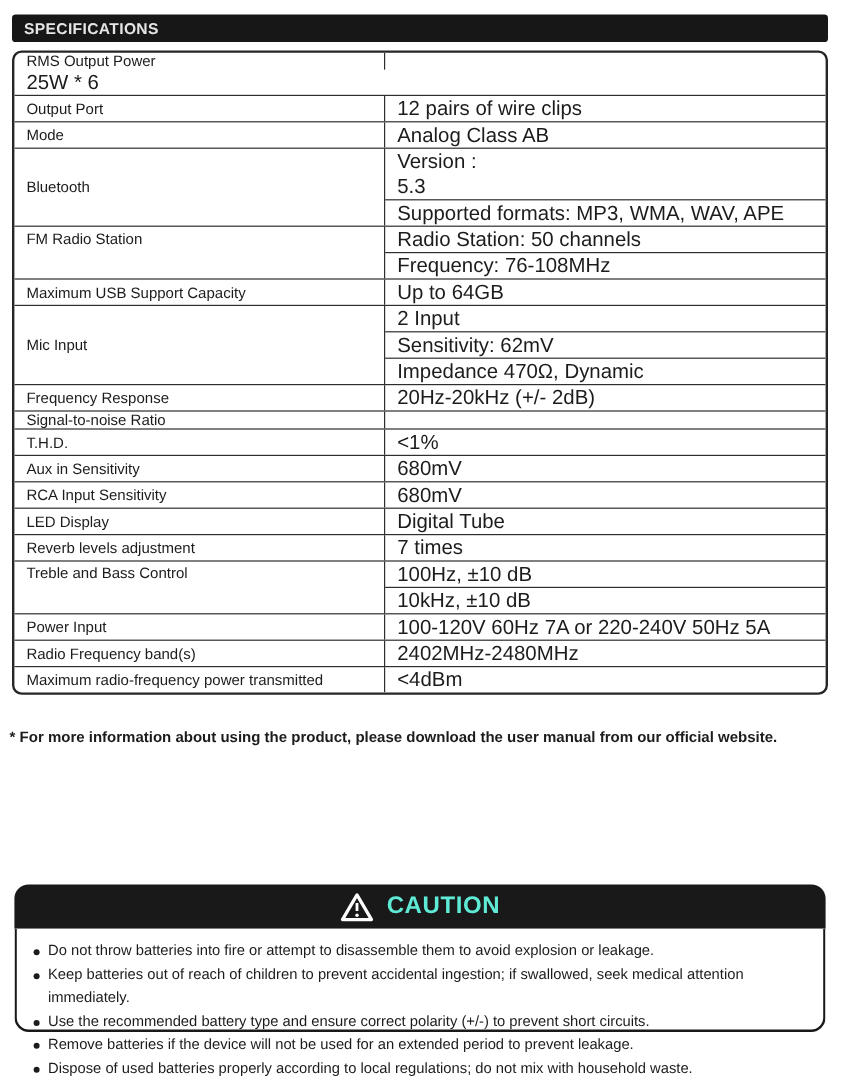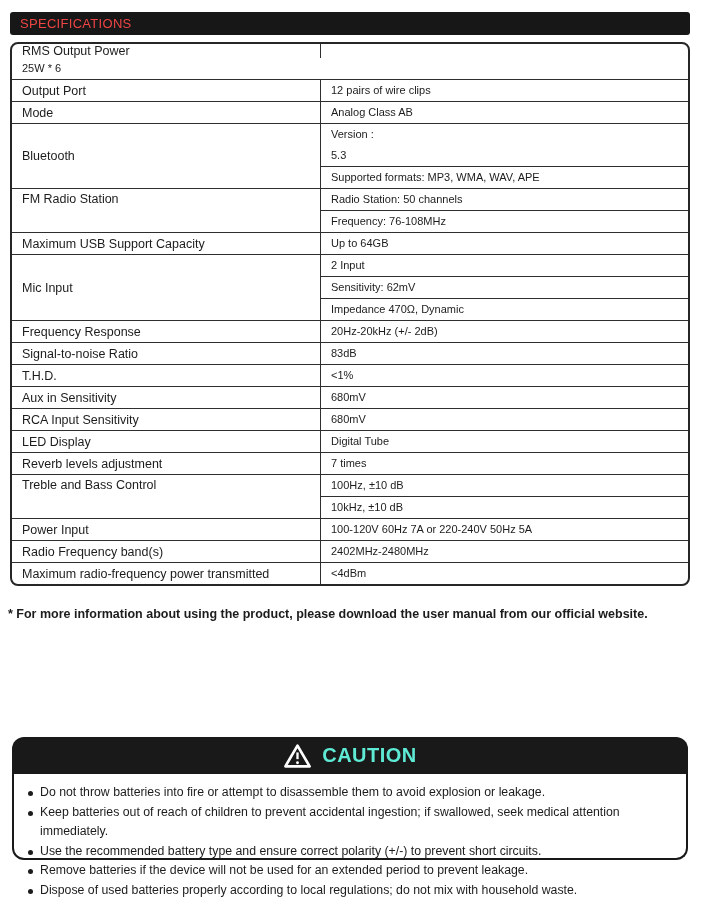--- a/index.html
+++ b/index.html
@@ -11,23 +11,23 @@
     overflow: hidden;
   }
   .page { position: relative; width: 701px; height: 898px; }
 
   
   .spec-header {
     position: absolute;
     left: 10px; top: 12px; width: 680px; height: 23px;
     background: #171717;
     border-radius: 3px;
-    color: #ef4444;
+    color: #e5e5e5;
     font-size: 13px;
-    font-weight: normal;
+    font-weight: bold;
     letter-spacing: 0.3px;
     line-height: 23px;
     padding-left: 10px;
   }
 
   
   .spec-table {
     position: absolute;
     left: 10px; top: 42px; width: 680px;
     border: 2px solid #262626;
@@ -43,21 +43,21 @@
     padding-left: 10px;
     font-size: 12.5px;
     display: flex;
     align-items: center;
   }
   .t-label.top { align-items: flex-start; padding-top: 3px; }
   .t-values { flex: 1; display: flex; flex-direction: column; }
   .t-val {
     border-top: 1px solid #2e2e2e;
     padding-left: 10px;
-    font-size: 11px;
+    font-size: 17px;
     line-height: 21px;
     white-space: pre-line;
   }
   .t-val:first-child { border-top: none; }
 
   
   .footnote {
     position: absolute;
     left: 8px; top: 607px; width: 688px;
     font-size: 12.5px;
@@ -164,23 +164,20 @@
         </div>
       </div>
       <div class="t-row">
         <div class="t-label">Frequency Response</div>
         <div class="t-values">
           <div class="t-val">20Hz-20kHz (+/- 2dB)</div>
         </div>
       </div>
       <div class="t-row">
         <div class="t-label">Signal-to-noise Ratio</div>
-        <div class="t-values">
-          <div class="t-val">83dB</div>
-        </div>
       </div>
       <div class="t-row">
         <div class="t-label">T.H.D.</div>
         <div class="t-values">
           <div class="t-val">&lt;1%</div>
         </div>
       </div>
       <div class="t-row">
         <div class="t-label">Aux in Sensitivity</div>
         <div class="t-values">

